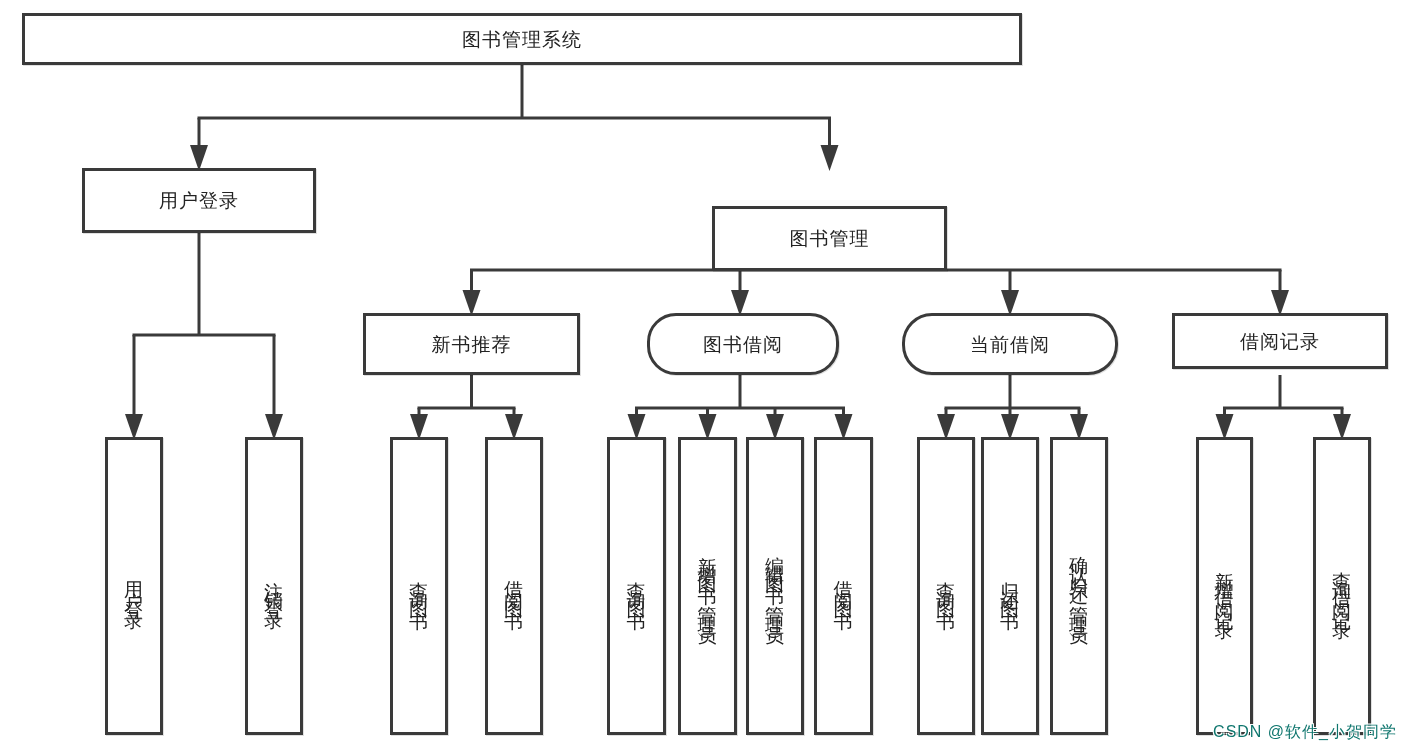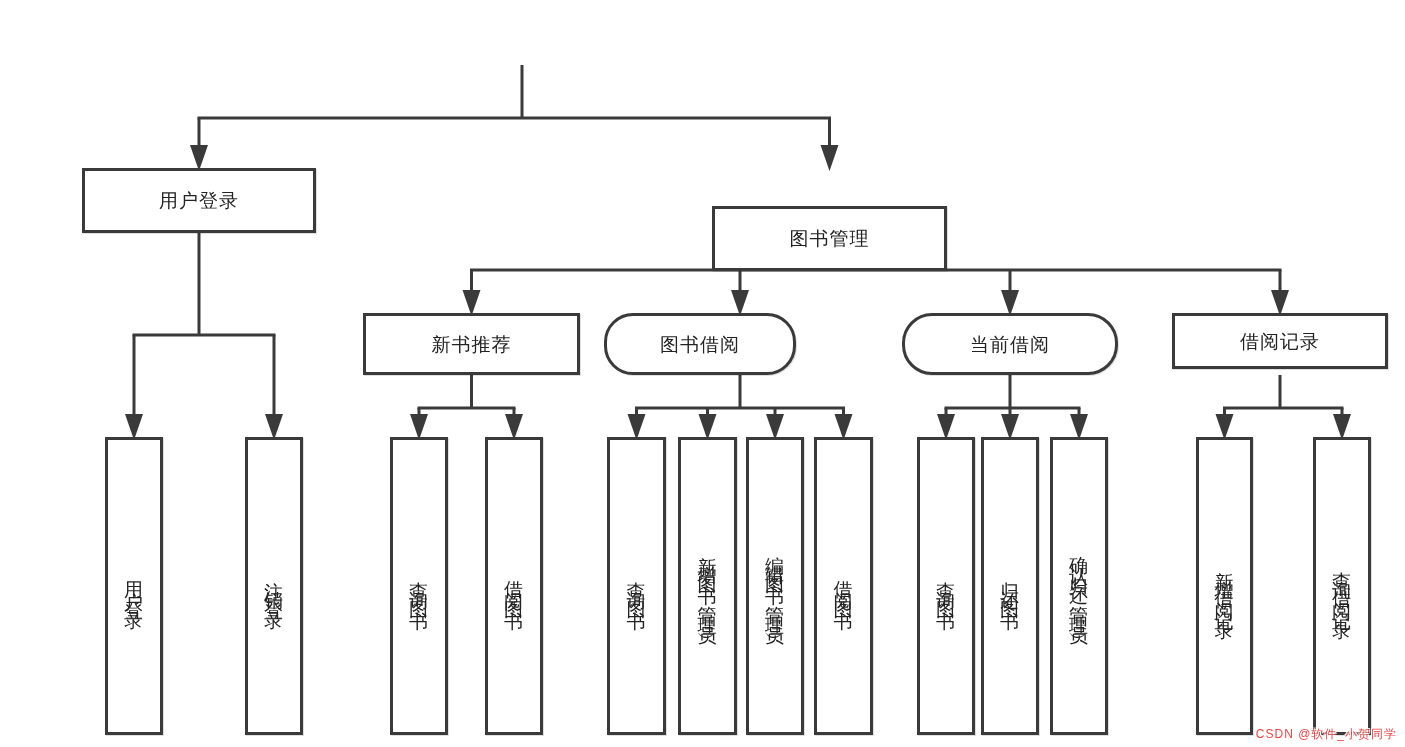--- a/index.html
+++ b/index.html
@@ -45,22 +45,22 @@
   .node.vert .node-label {
     writing-mode: vertical-lr;
     text-orientation: mixed;
     letter-spacing: 10px;
     white-space: normal;
   }
   .watermark {
     position: absolute;
     right: 8px;
     bottom: 4px;
-    font-size: 12px;
-    color: #ef4444;
+    font-size: 16px;
+    color: #0f766e;
     letter-spacing: 1px;
     text-shadow: 1px 1px 0 #ffffff, -1px -1px 0 #ffffff, 1px -1px 0 #ffffff, -1px 1px 0 #ffffff;
   }
 </style>
 </head>
 <body>
 
 <div id="stage">
   <svg id="connectors" xmlns="http://www.w3.org/2000/svg">
       <line x1="522" y1="65" x2="522" y2="118" stroke="#3a3a3a" stroke-width="3"></line>
@@ -110,30 +110,33 @@
       <line x1="1079" y1="408" x2="1079" y2="417" stroke="#3a3a3a" stroke-width="3"></line>
       <polygon points="1070,414 1088,414 1079,440" fill="#3a3a3a"></polygon>
       <line x1="1280" y1="375" x2="1280" y2="408" stroke="#3a3a3a" stroke-width="3"></line>
       <line x1="1223" y1="408" x2="1343.5" y2="408" stroke="#3a3a3a" stroke-width="3"></line>
       <line x1="1224.5" y1="408" x2="1224.5" y2="417" stroke="#3a3a3a" stroke-width="3"></line>
       <polygon points="1215.5,414 1233.5,414 1224.5,440" fill="#3a3a3a"></polygon>
       <line x1="1342" y1="408" x2="1342" y2="417" stroke="#3a3a3a" stroke-width="3"></line>
       <polygon points="1333,414 1351,414 1342,440" fill="#3a3a3a"></polygon>
     </svg>
 
+  <div class="node horiz" style="left: 22px; top: 13px; width: 1000px; height: 52px;">
+      <span class="node-label">图书管理系统</span>
+    </div>
     <div class="node horiz" style="left: 82px; top: 168px; width: 234px; height: 65px;">
       <span class="node-label">用户登录</span>
     </div>
     <div class="node horiz" style="left: 712px; top: 168px; width: 235px; height: 65px; margin-top: 38px;">
       <span class="node-label">图书管理</span>
     </div>
     <div class="node horiz" style="left: 363px; top: 313px; width: 217px; height: 62px; justify-content: center;">
       <span class="node-label">新书推荐</span>
     </div>
-    <div class="node horiz" style="left: 604px; top: 313px; width: 192px; height: 62px; border-radius: 29px;">
+    <div class="node horiz" style="left: 647px; top: 313px; width: 192px; height: 62px; border-radius: 29px;">
       <span class="node-label">图书借阅</span>
     </div>
     <div class="node horiz" style="left: 902px; top: 313px; width: 216px; height: 62px; border-radius: 30px;">
       <span class="node-label">当前借阅</span>
     </div>
     <div class="node horiz" style="left: 1172px; top: 313px; width: 216px; height: 56px;">
       <span class="node-label">借阅记录</span>
     </div>
     <div class="node vert" style="left: 105px; top: 437px; width: 58px; height: 298px;">
       <span class="node-label">用户登录</span>

